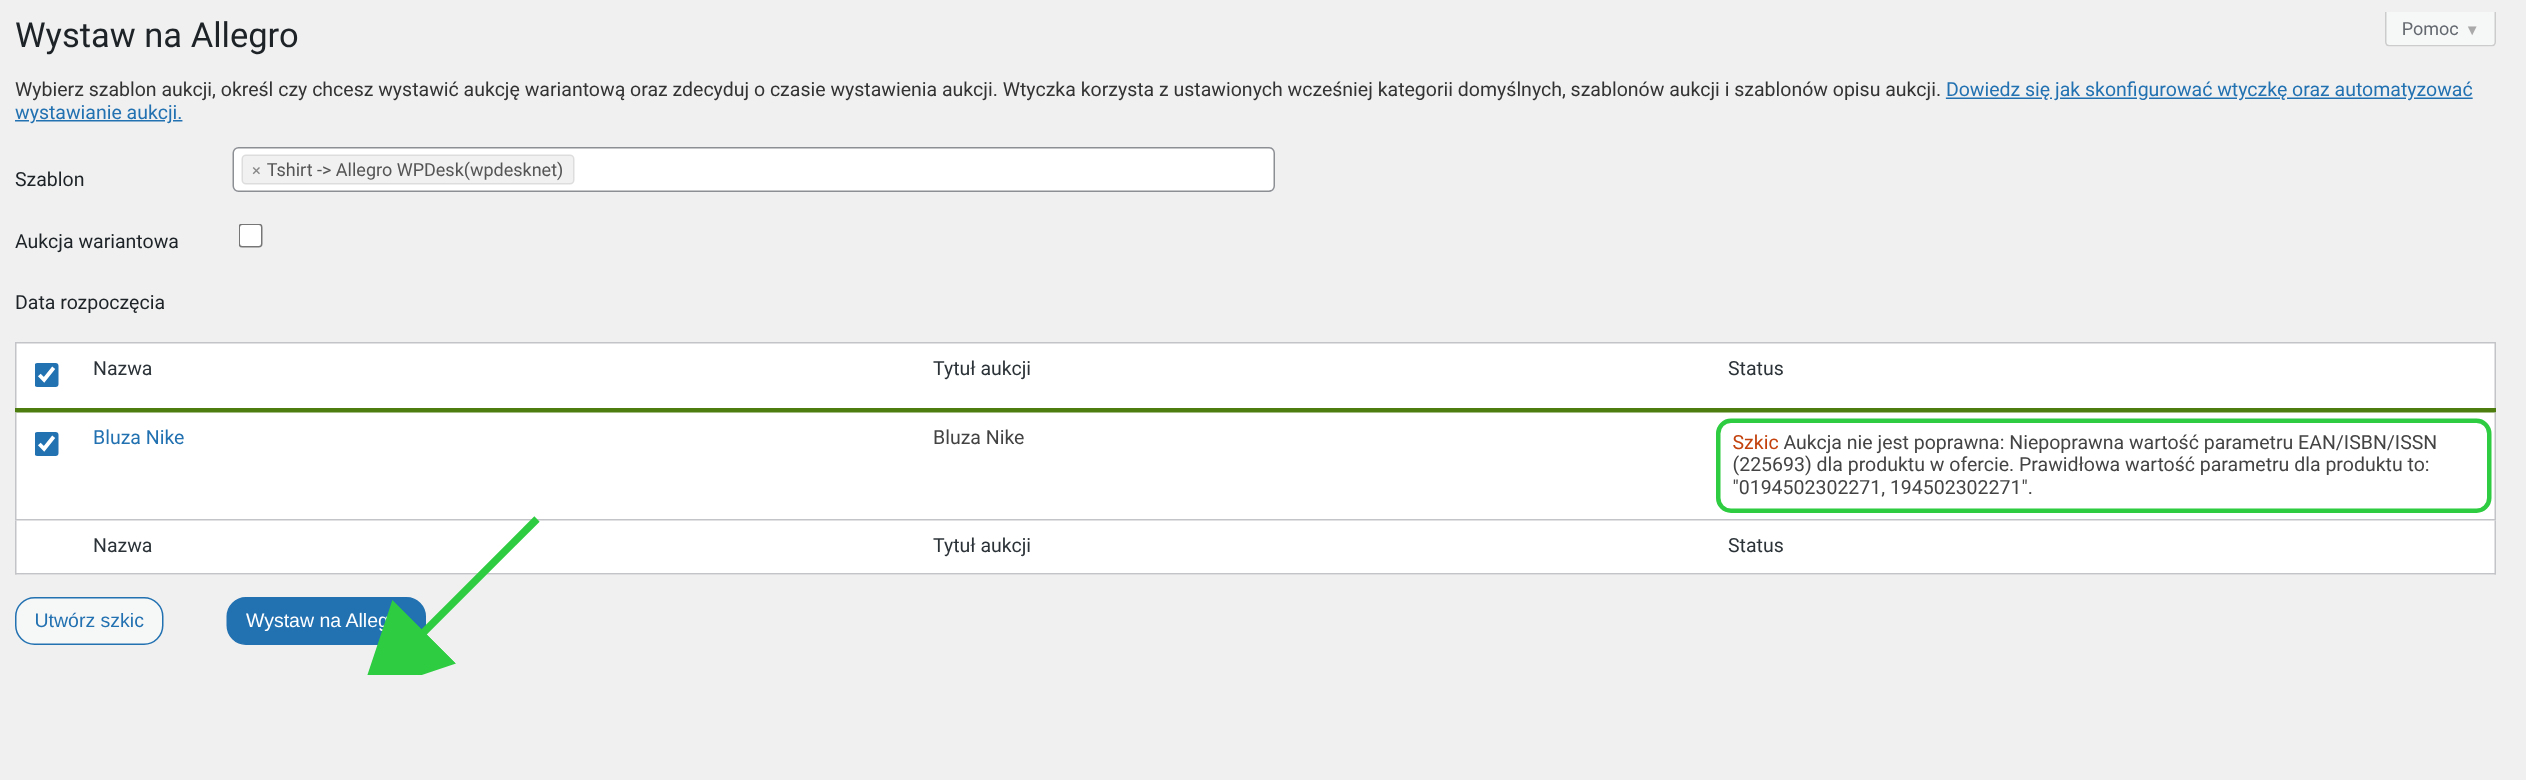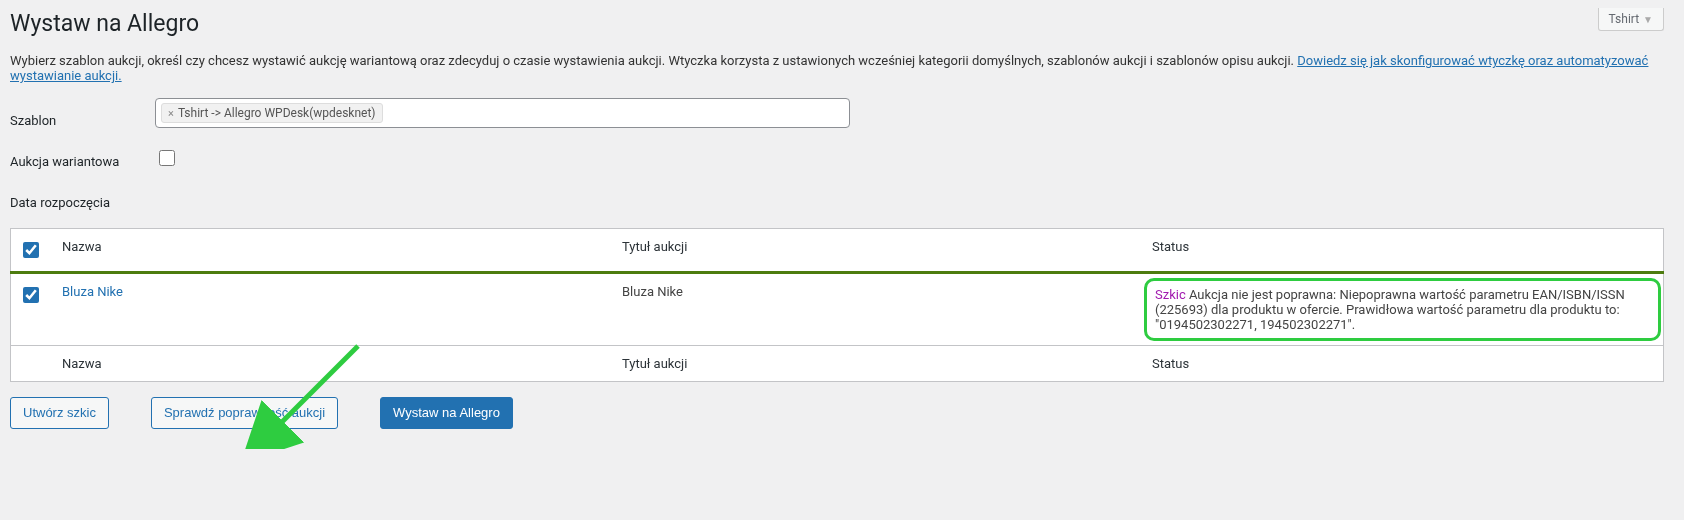--- a/index.html
+++ b/index.html
@@ -86,27 +86,27 @@
   table.products tfoot th { border-top: 1px solid #c3c4c7; color: #2c3338; }
   table.products td.name a { color: #2271b1; text-decoration: none; }
   .col-name { width: 540px; }
   .col-title { width: 510px; }
   .status-highlight {
     border: 3px solid #2ecc40;
     border-radius: 10px;
     padding: 6px 8px;
     margin: -6px -8px;
   }
-  .status-link { color: #a21caf; text-decoration: none; }
+  .status-link { color: #c2410c; text-decoration: none; }
   .buttons { margin-top: 15px; display: flex; gap: 12px; align-items: center; }
   .btn {
     display: inline-block;
     font-size: 13px;
     padding: 6px 12px;
-    border-radius: 3px;
+    border-radius: 13px;
     cursor: pointer;
     box-sizing: border-box;
     line-height: 1.4;
   }
   .btn-secondary {
     background: #f6f7f7;
     border: 1px solid #2271b1;
     color: #2271b1;
   }
   .btn-primary {
@@ -120,21 +120,21 @@
     top: 328px;
     pointer-events: none;
   }
 </style>
 </head>
 <body>
 
 <div class="wrap">
 
   <div class="help-tab">
-    <span>Tshirt</span><span class="arrow">▼</span>
+    <span>Pomoc</span><span class="arrow">▼</span>
   </div>
 
   <h1>Wystaw na Allegro</h1>
 
   <p class="intro">
     <span>Wybierz szablon aukcji, określ czy chcesz wystawić aukcję wariantową oraz zdecyduj o czasie wystawienia aukcji. Wtyczka korzysta z ustawionych wcześniej kategorii domyślnych, szablonów aukcji i szablonów opisu aukcji. </span><a href="#">Dowiedz się jak skonfigurować wtyczkę oraz automatyzować wystawianie aukcji.</a>
   </p>
 
   <div class="form-row">
     <div class="form-label">Szablon</div>
@@ -186,21 +186,20 @@
         <th class="check"></th>
         <th class="col-name">Nazwa</th>
         <th class="col-title">Tytuł aukcji</th>
         <th>Status</th>
       </tr>
     </tfoot>
   </table>
 
   <div class="buttons">
     <button class="btn btn-secondary">Utwórz szkic</button>
-    <button class="btn btn-secondary" style="margin-left:30px;">Sprawdź poprawność aukcji</button>
     <button class="btn btn-primary" style="margin-left:30px;">Wystaw na Allegro</button>
   </div>
 
   <svg class="arrow-annot" width="140" height="140">
     <defs>
       <marker id="ah" markerWidth="12" markerHeight="12" refX="9" refY="6" orient="auto">
         <path d="M0,0 L12,6 L0,12 Z" fill="#2ecc40"></path>
       </marker>
     </defs>
     <line x1="125" y1="8" x2="18" y2="115" stroke="#2ecc40" stroke-width="5" marker-end="url(#ah)"></line>

